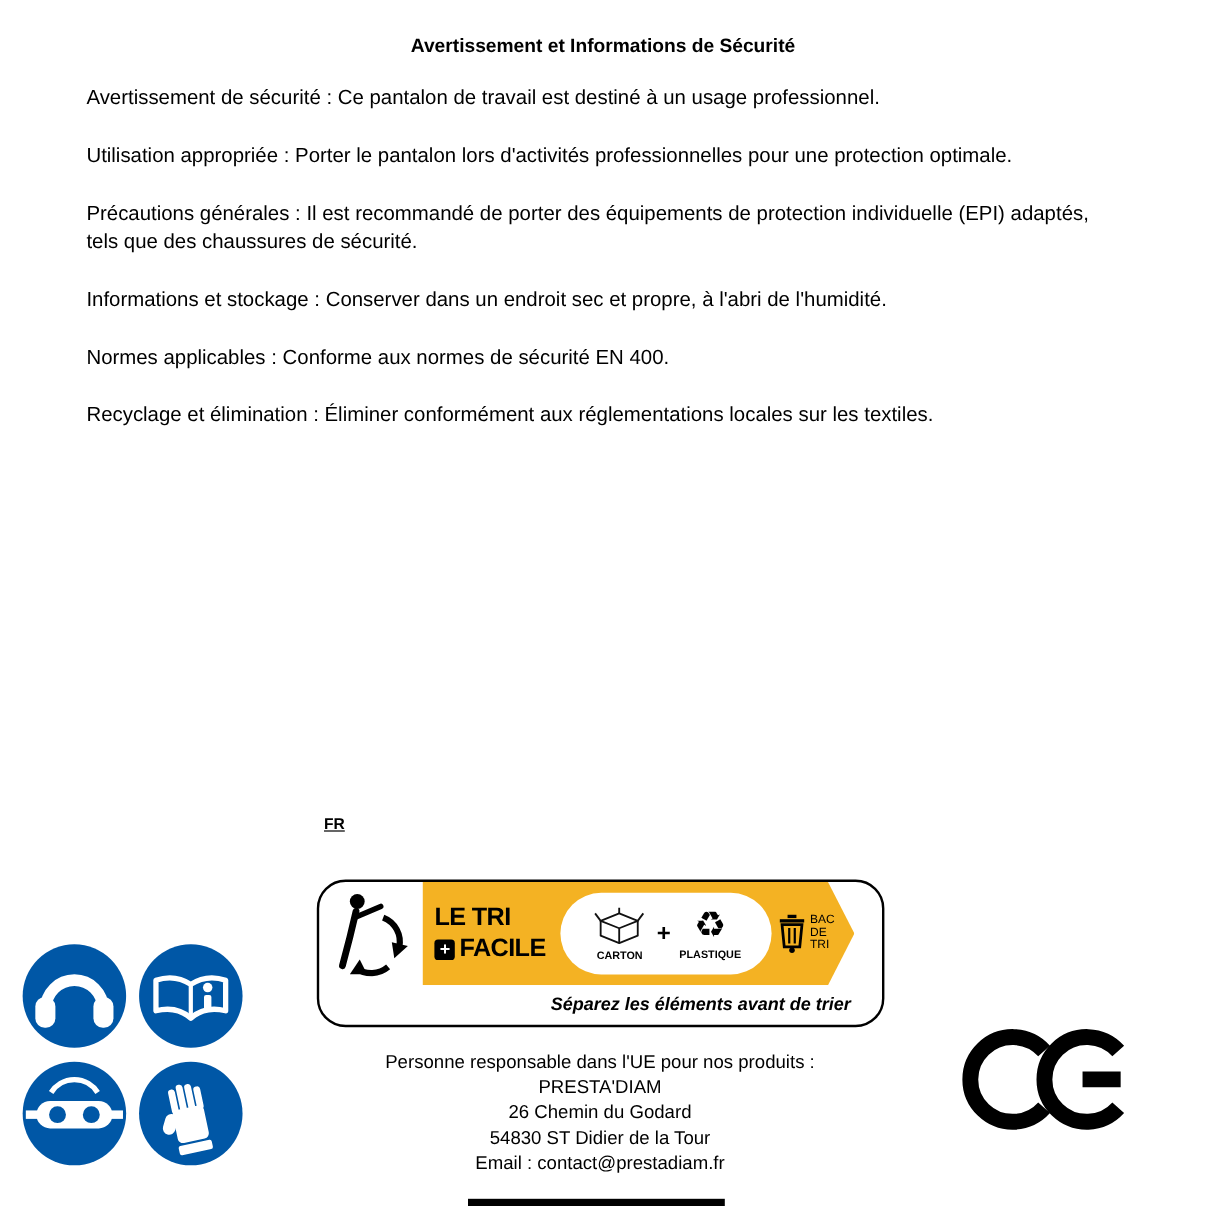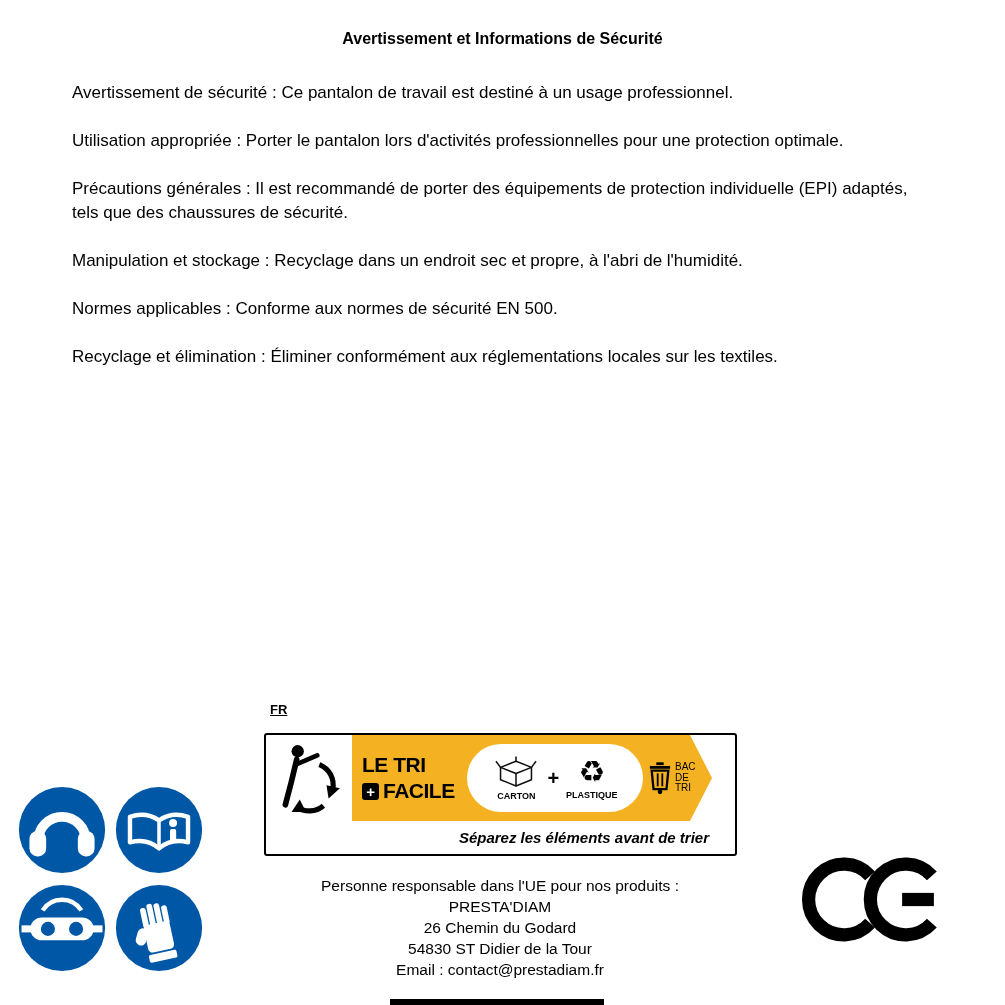--- a/index.html
+++ b/index.html
@@ -5,38 +5,38 @@
   html,body { margin:0; padding:0; background:#fff; }
   .page {
     position:relative; width:1005px; height:1005px; background:#ffffff;
     font-family:"Liberation Sans", sans-serif; color:#000; overflow:hidden;
   }
   .title {
     position:absolute; top:30px; left:0; width:100%;
     text-align:center; font-weight:bold; font-size:16px;
   }
   .body-text {
-    position:absolute; top:81px; left:72px; width:845px;
+    position:absolute; top:70px; left:72px; width:845px;
     font-size:17px; line-height:24px;
   }
   .body-text p { margin:0 0 24px 0; }
 
   
   .pictos {
     position:absolute; left:18px; top:786px;
     display:grid; grid-template-columns:88px 88px; column-gap:9px; row-gap:10px;
   }
   .picto { width:88px; height:88px; display:block; }
   .pbg { fill:var(--pictogram-blue, #0057A6); }
 
   
-  .fr-tag { position:absolute; left:270px; top:702px; font-weight:bold; font-size:13px;text-decoration:underline; }
+  .fr-tag { position:absolute; left:270px; top:679px; font-weight:bold; font-size:13px;text-decoration:underline; }
   .recycle-label {
     position:absolute; left:264px; top:733px; width:473px; height:123px;
-    border:2px solid #000; border-radius:3px; background:#fff;
+    border:2px solid #000; border-radius:24px; background:#fff;
     box-sizing:border-box; overflow:hidden;
   }
   .row1 { position:relative; height:86px; }
   .yellow-band {
     position:absolute; left:86px; top:0; width:360px; height:86px;
     background:var(--label-yellow, #F4B223);
     clip-path:polygon(0 0, calc(100% - 22px) 0, 100% 50%, calc(100% - 22px) 100%, 0 100%);
   }
   .triman { position:absolute; left:6px; top:7px; }
   .letri {
@@ -80,22 +80,22 @@
 <body>
 
 <div class="page">
 
   <div class="title">Avertissement et Informations de Sécurité</div>
 
   <div class="body-text">
     <p>Avertissement de sécurité : Ce pantalon de travail est destiné à un usage professionnel.</p>
     <p>Utilisation appropriée : Porter le pantalon lors d'activités professionnelles pour une protection optimale.</p>
     <p>Précautions générales : Il est recommandé de porter des équipements de protection individuelle (EPI) adaptés, tels que des chaussures de sécurité.</p>
-    <p>Manipulation et stockage : Recyclage dans un endroit sec et propre, à l'abri de l'humidité.</p>
-    <p>Normes applicables : Conforme aux normes de sécurité EN 500.</p>
+    <p>Informations et stockage : Conserver dans un endroit sec et propre, à l'abri de l'humidité.</p>
+    <p>Normes applicables : Conforme aux normes de sécurité EN 400.</p>
     <p>Recyclage et élimination : Éliminer conformément aux réglementations locales sur les textiles.</p>
   </div>
 
   <div class="pictos">
     <svg class="picto" viewBox="0 0 100 100">
       <circle class="pbg" cx="50" cy="50" r="49"></circle>
       <path d="M23 62 A27 27 0 0 1 77 62" fill="none" stroke="#fff" stroke-width="11"></path>
       <rect x="13" y="51" width="19" height="29" rx="9" fill="#fff"></rect>
       <rect x="68" y="51" width="19" height="29" rx="9" fill="#fff"></rect>
     </svg>

